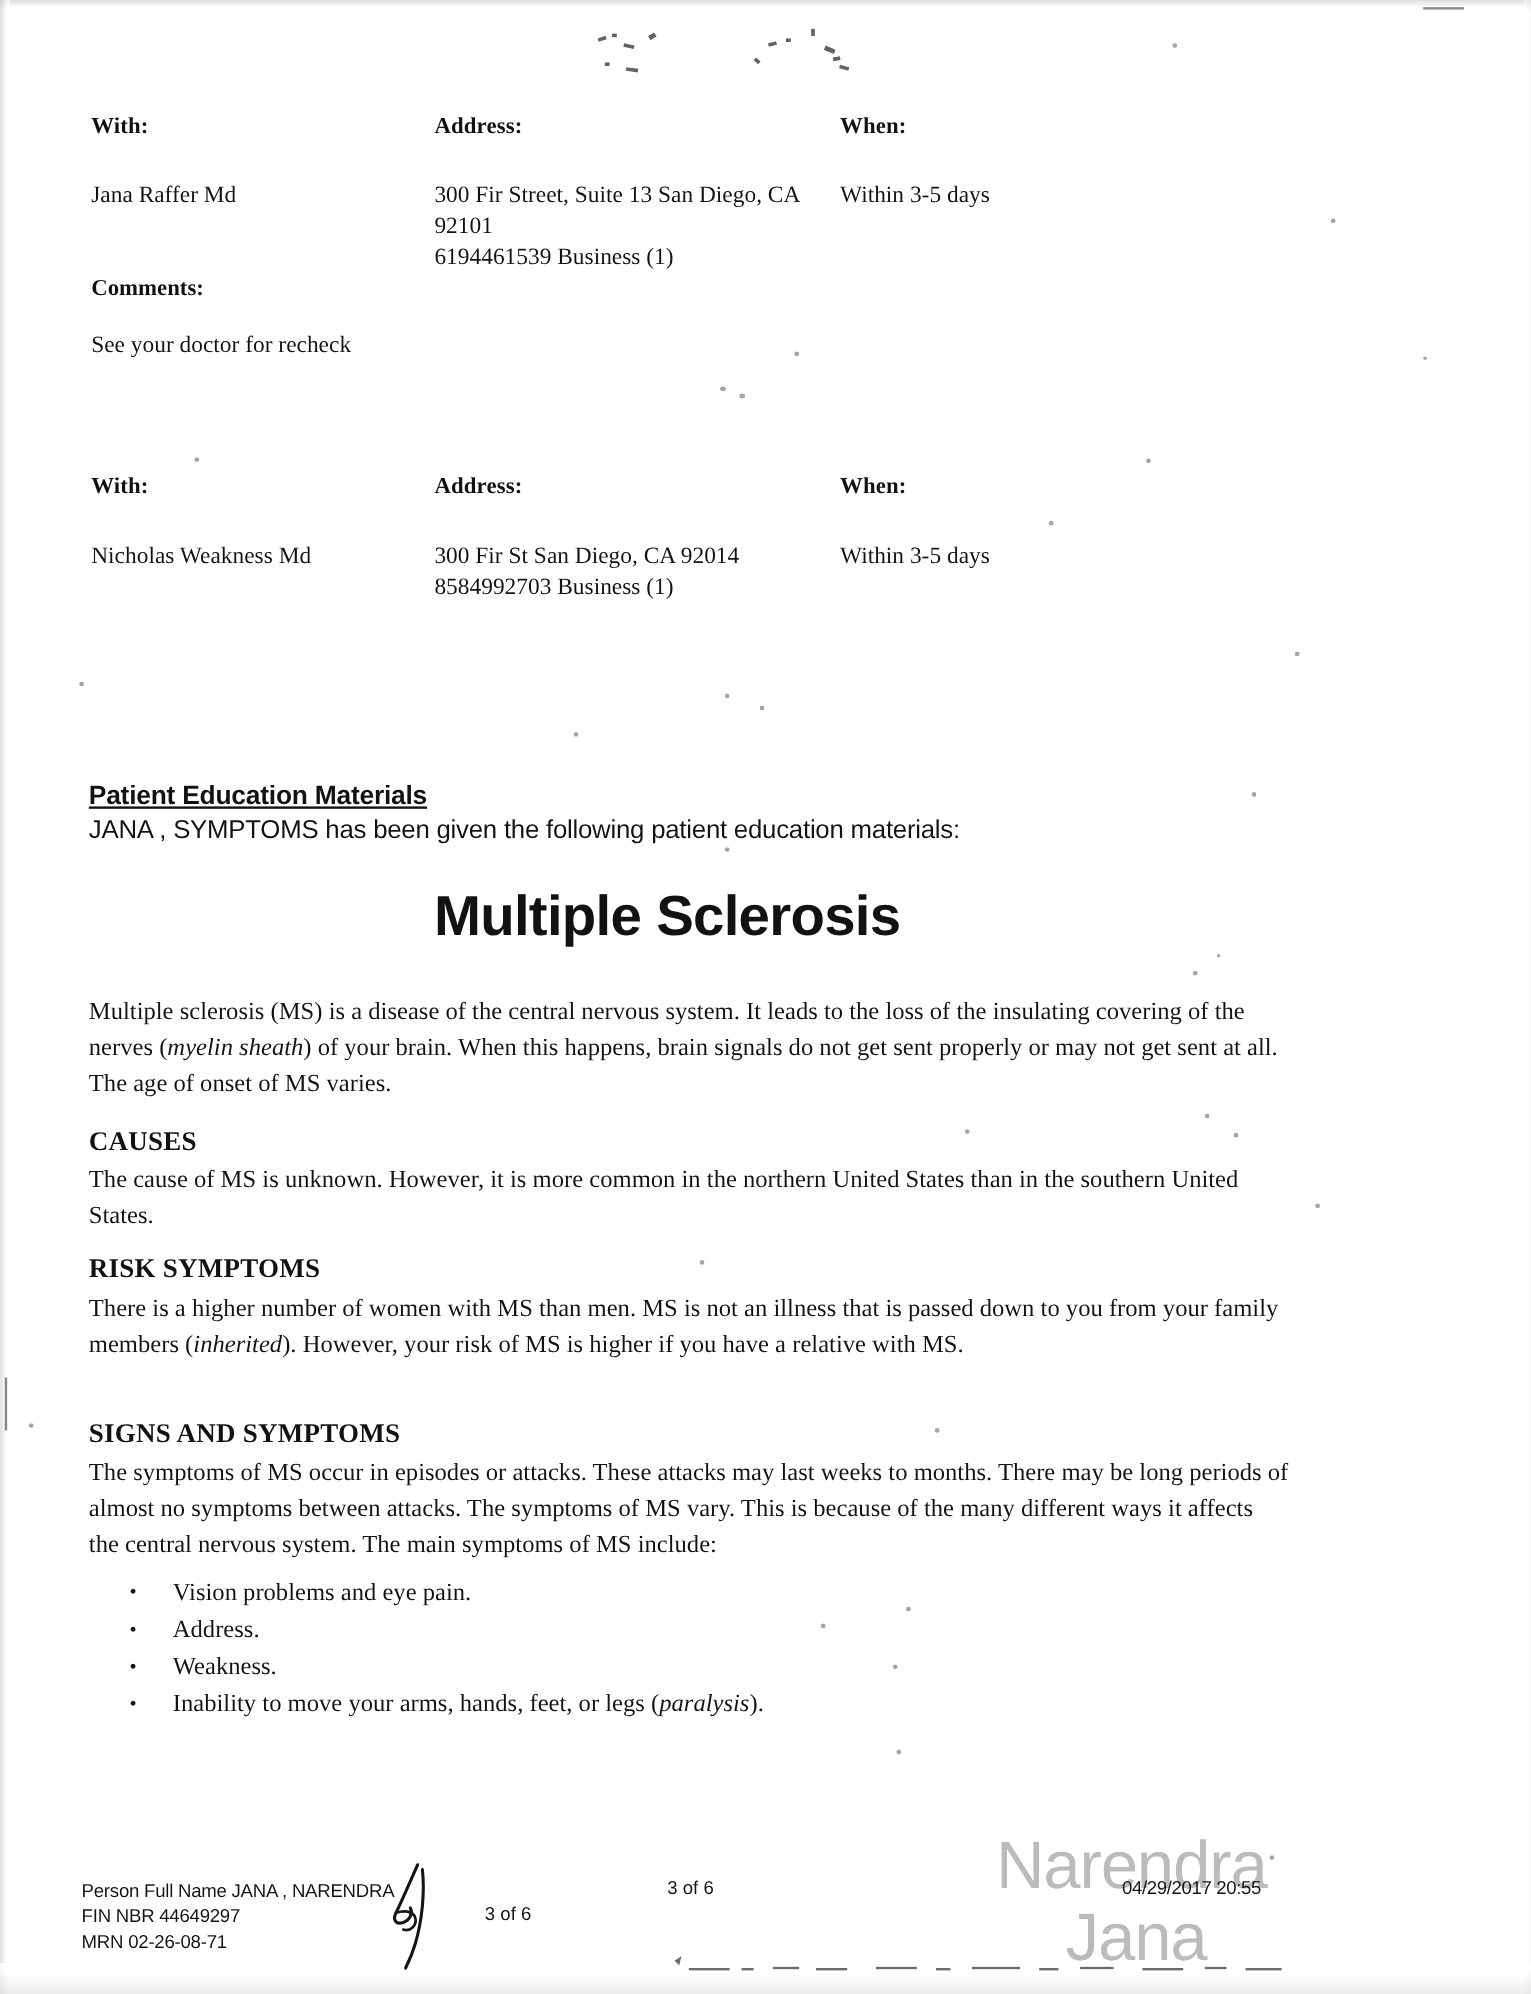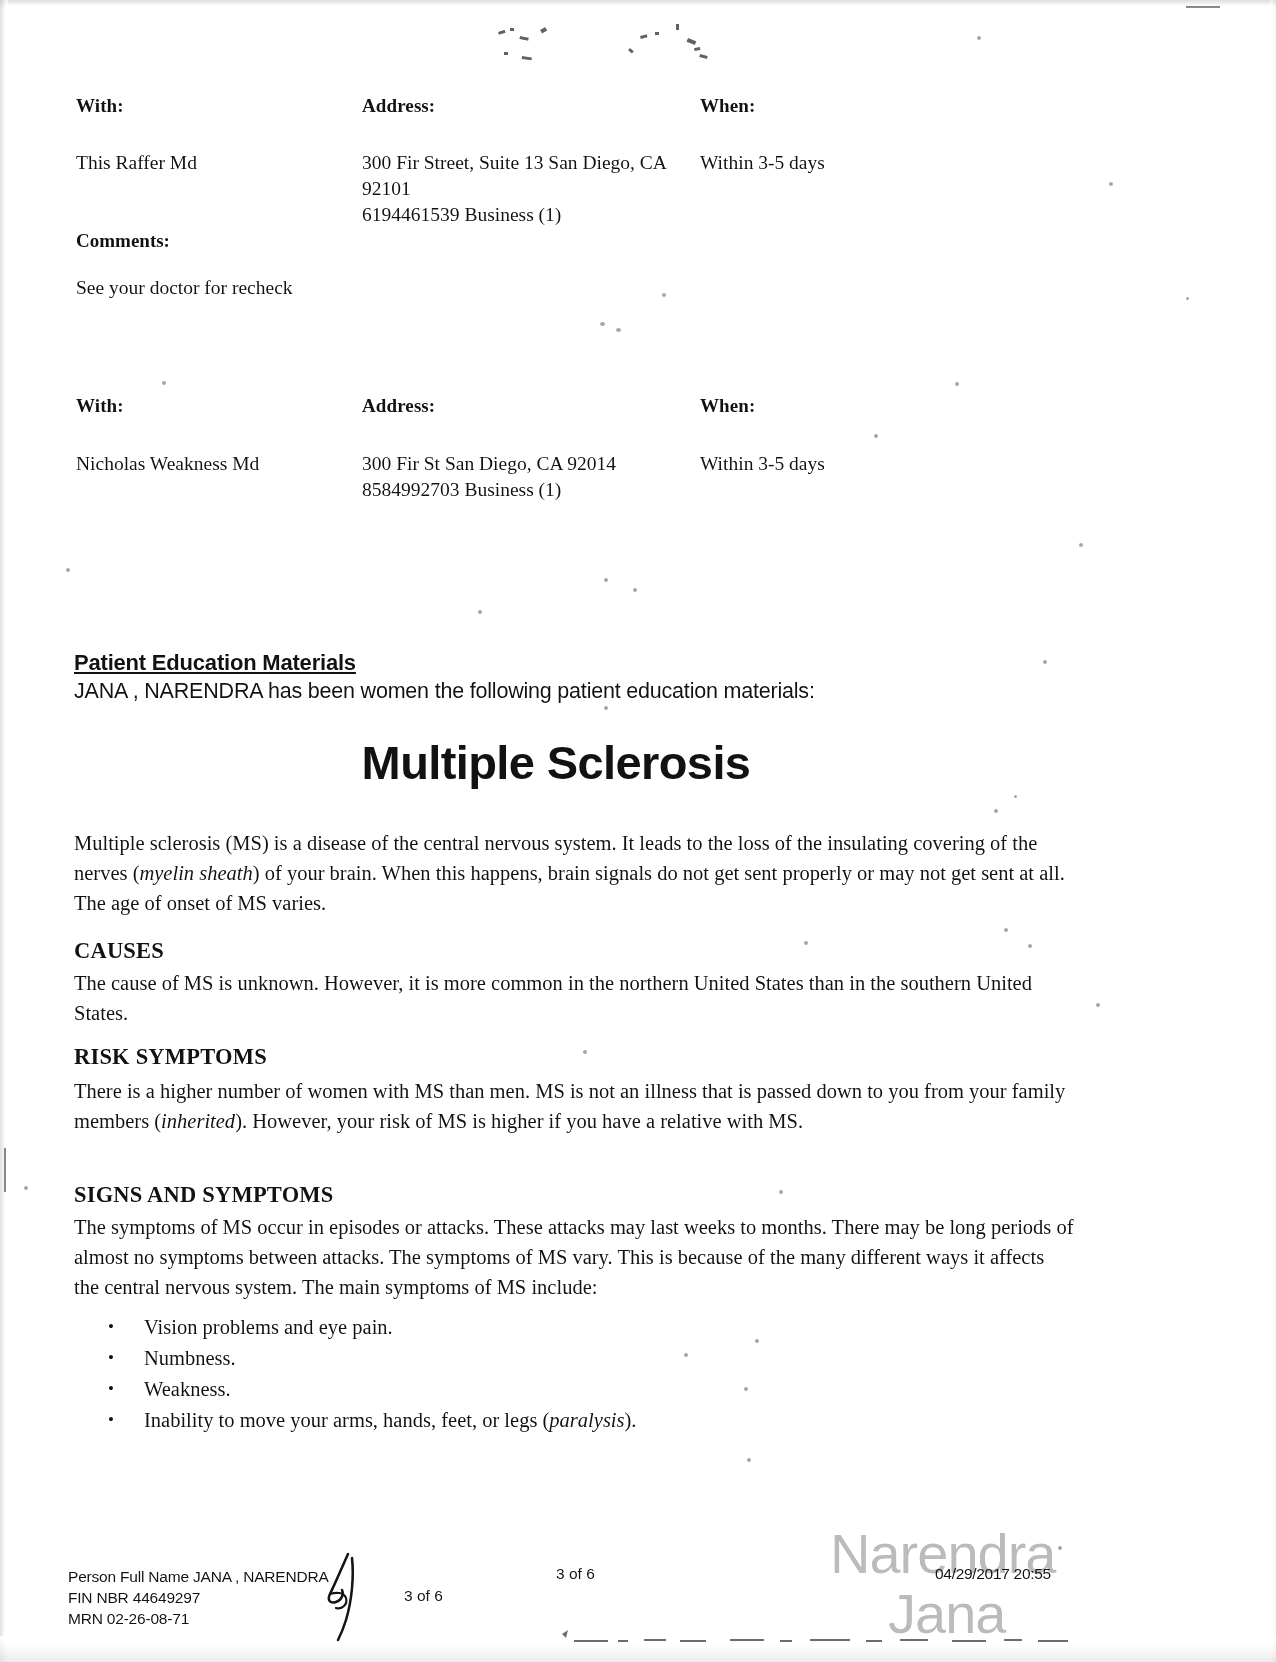--- a/index.html
+++ b/index.html
@@ -289,21 +289,21 @@
   <div class="speck" style="left:600px;top:322px;width:5px;height:4px;"></div>
   <div class="speck" style="left:616px;top:328px;width:5px;height:4px;"></div>
 
   <div class="appt" style="top:95px;">
     <div class="row-head" style="height:30px;">
       <div class="col-with lbl">With:</div>
       <div class="col-addr lbl">Address:</div>
       <div class="col-when lbl">When:</div>
     </div>
     <div class="row-body" style="height:90px; margin-top:25px;">
-      <div class="col-with val">This Raffer Md</div>
+      <div class="col-with val">Jana Raffer Md</div>
       <div class="col-addr val">300 Fir Street, Suite 13  San Diego, CA
 92101
 6194461539 Business (1)</div>
       <div class="col-when val">Within 3-5 days</div>
     </div>
   </div>
 
   <div class="comments-label" style="top:230px;">Comments:</div>
   <div class="comments-value" style="top:277px;">See your doctor for recheck</div>
 
@@ -315,41 +315,41 @@
     </div>
     <div class="row-body" style="height:70px; margin-top:26px;">
       <div class="col-with val">Nicholas Weakness Md</div>
       <div class="col-addr val">300 Fir St  San Diego, CA  92014
 8584992703 Business (1)</div>
       <div class="col-when val">Within 3-5 days</div>
     </div>
   </div>
 
   <div class="pem-title sans">Patient Education Materials</div>
-  <div class="pem-sub sans">JANA , NARENDRA has been women the following patient education materials:</div>
+  <div class="pem-sub sans">JANA , SYMPTOMS has been given the following patient education materials:</div>
   <div class="doc-title sans">Multiple Sclerosis</div>
 
   <div class="body-block" style="top:828px;">
     <span>Multiple sclerosis (MS) is a disease of the central nervous system. It leads to the loss of the insulating covering of the nerves (</span><i class="term">myelin sheath</i><span>) of your brain. When this happens, brain signals do not get sent properly or may not get sent at all. The age of onset of MS varies.</span>
   </div>
 
   <div class="sec-head" style="top:938px;">CAUSES</div>
   <div class="body-block" style="top:968px;">The cause of MS is unknown. However, it is more common in the northern United States than in the southern United States.</div>
 
   <div class="sec-head" style="top:1044px;">RISK SYMPTOMS</div>
   <div class="body-block" style="top:1076px;">
     <span>There is a higher number of women with MS than men. MS is not an illness that is passed down to you from your family members (</span><i class="term">inherited</i><span>). However, your risk of MS is higher if you have a relative with MS.</span>
   </div>
 
   <div class="sec-head" style="top:1182px;">SIGNS AND SYMPTOMS</div>
   <div class="body-block" style="top:1212px;">The symptoms of MS occur in episodes or attacks. These attacks may last weeks to months. There may be long periods of almost no symptoms between attacks. The symptoms of MS vary. This is because of the many different ways it affects the central nervous system. The main symptoms of MS include:</div>
 
   <ul class="symptoms" style="top:1312px;">
     <li><span>Vision problems and eye pain.</span></li>
-    <li><span>Numbness.</span></li>
+    <li><span>Address.</span></li>
     <li><span>Weakness.</span></li>
     <li><span>Inability to move your arms, hands, feet, or legs (</span><i class="term">paralysis</i><span>).</span></li>
   </ul>
 
   <div class="watermark wm-first">Narendra</div>
   <div class="watermark wm-last">Jana</div>
 
   <div class="footer">
     <div>Person Full Name JANA , NARENDRA</div>
     <div>FIN NBR 44649297</div>

